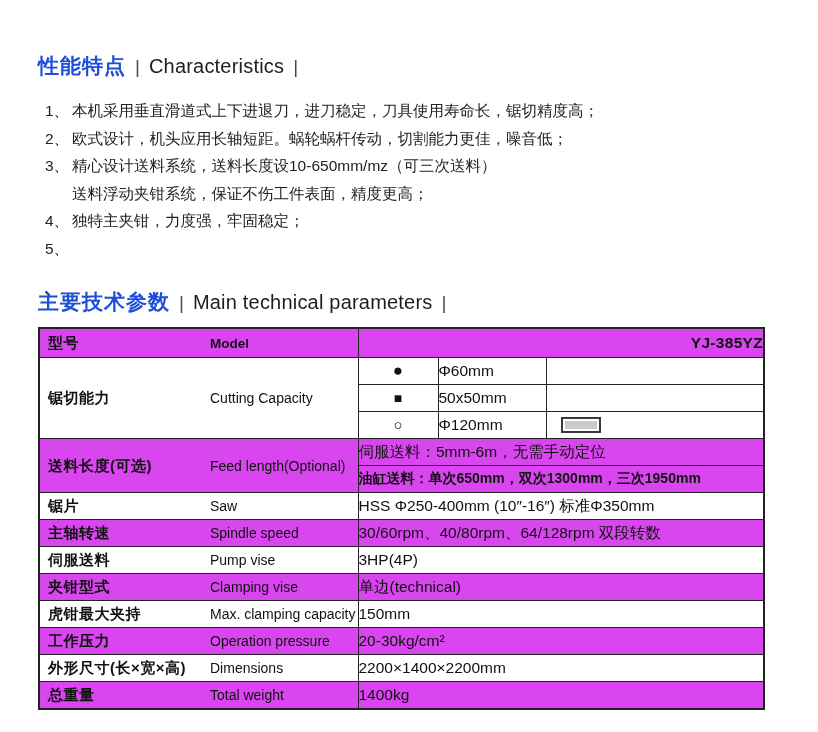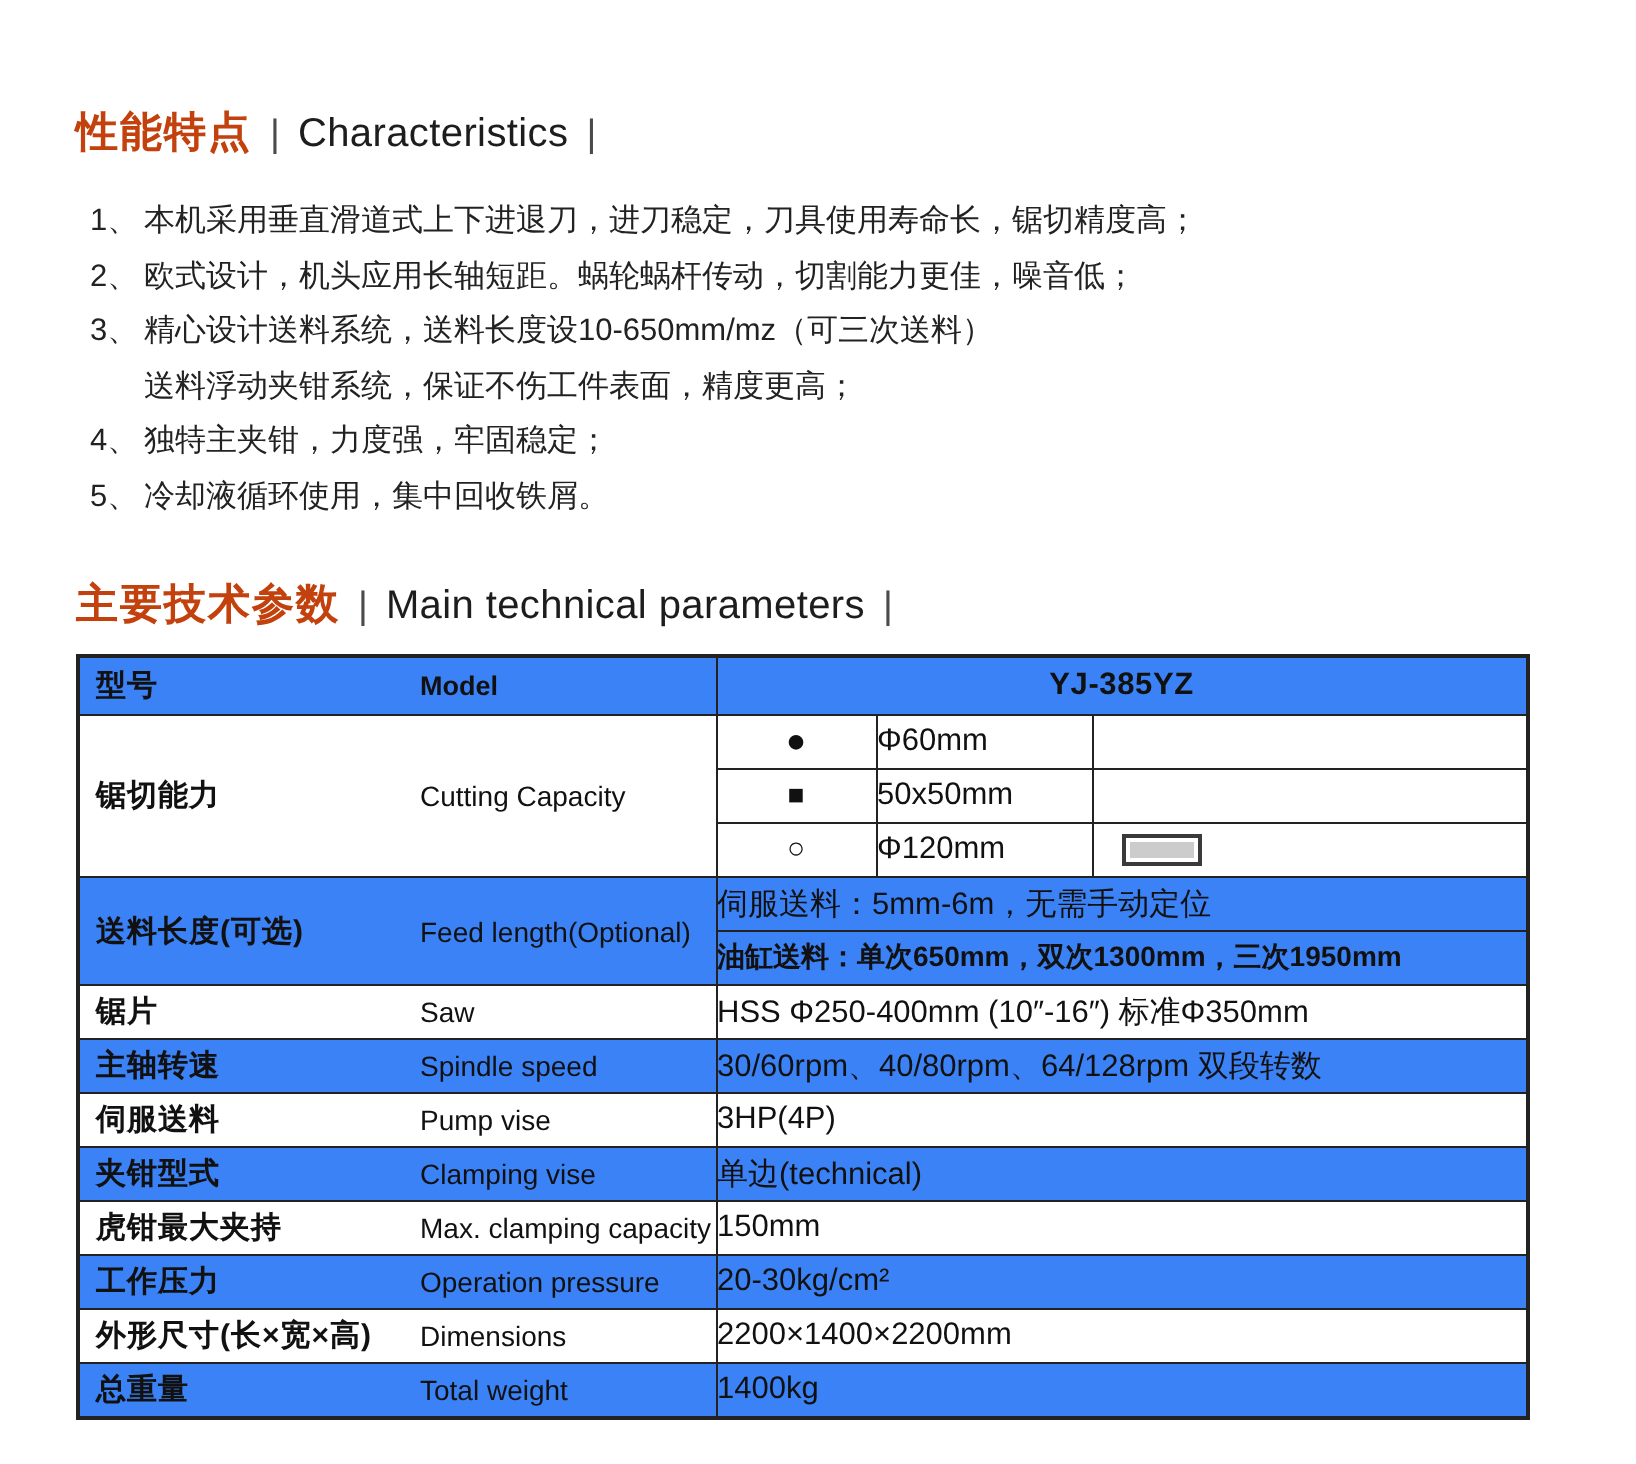--- a/index.html
+++ b/index.html
@@ -11,21 +11,21 @@
     position:relative;
     overflow:hidden;
   }
   
   .sec-heading{
     position:absolute;left:38px;
     font-size:20px;
     display:flex;align-items:baseline;gap:9px;
     white-space:nowrap;
   }
-  .sec-heading .cn{color:#c2410c;font-weight:bold;font-size:21px;letter-spacing:1px;}
+  .sec-heading .cn{color:#1d4ed8;font-weight:bold;font-size:21px;letter-spacing:1px;}
   .sec-heading .sep{color:#4a4a4a;font-weight:400;font-size:19px;}
   .sec-heading .en{color:#1d1d1d;font-weight:500;letter-spacing:0.2px;}
   #heading-characteristics{top:52px;}
   #heading-parameters{top:288px;}
   
   .char-list{
     position:absolute;left:45px;top:97px;
     font-size:15.5px;color:#222;
     line-height:27.5px;
     white-space:nowrap;
@@ -43,35 +43,35 @@
   }
   table.params td{
     border:1px solid #222;
     padding:0;
     height:26px;
     font-size:15.5px;
     color:#111;
     overflow:hidden;
     white-space:nowrap;
   }
-  tr.beige td{background:#3b82f6;}
+  tr.beige td{background:#d946ef;}
   tr.white td{background:#ffffff;}
   td.label-cell{position:relative;}
   td.label-cell .cn{
     position:absolute;left:8px;top:50%;transform:translateY(-50%);
     font-weight:bold;font-size:15px;letter-spacing:0.5px;
   }
   td.label-cell .en{
     position:absolute;left:170px;top:50%;transform:translateY(-50%);
     font-size:14px;font-weight:400;
   }
   td.label-cell .en.bold{font-weight:bold;font-size:13.5px;}
   tr.header-row td{height:28px;}
   td.model-value{
-    text-align:center;font-weight:bold;font-size:15px;letter-spacing:0.3px;
+    text-align:right;font-weight:bold;font-size:15px;letter-spacing:0.3px;
   }
   td.symbol-cell{text-align:center;}
   .sym{display:inline-block;line-height:1;}
   .sym-dot{font-size:17px;}
   .sym-square{font-size:14px;}
   .sym-circle{font-size:15px;}
   td.cap-value{padding-left:14px;}
   td.value-cell{padding-left:28px;}
   td.feed-cell{padding-left:11px;}
   td.feed-cell.feed2{font-weight:bold;font-size:14px;}
@@ -106,21 +106,20 @@
     <span class="char-num">3、</span>
     <span>精心设计送料系统，送料长度设10-650mm/mz（可三次送料）</span>
   </div>
   <div class="char-cont">送料浮动夹钳系统，保证不伤工件表面，精度更高；</div>
   <div class="char-line">
     <span class="char-num">4、</span>
     <span>独特主夹钳，力度强，牢固稳定；</span>
   </div>
   <div class="char-line">
     <span class="char-num">5、</span>
-    <span>冷却液循环使用，集中回收铁屑。</span>
   </div>
 </div>
 
 <div class="sec-heading" id="heading-parameters">
   <span class="cn">主要技术参数</span>
   <span class="sep">|</span>
   <span class="en">Main technical parameters</span>
   <span class="sep">|</span>
 </div>
 

